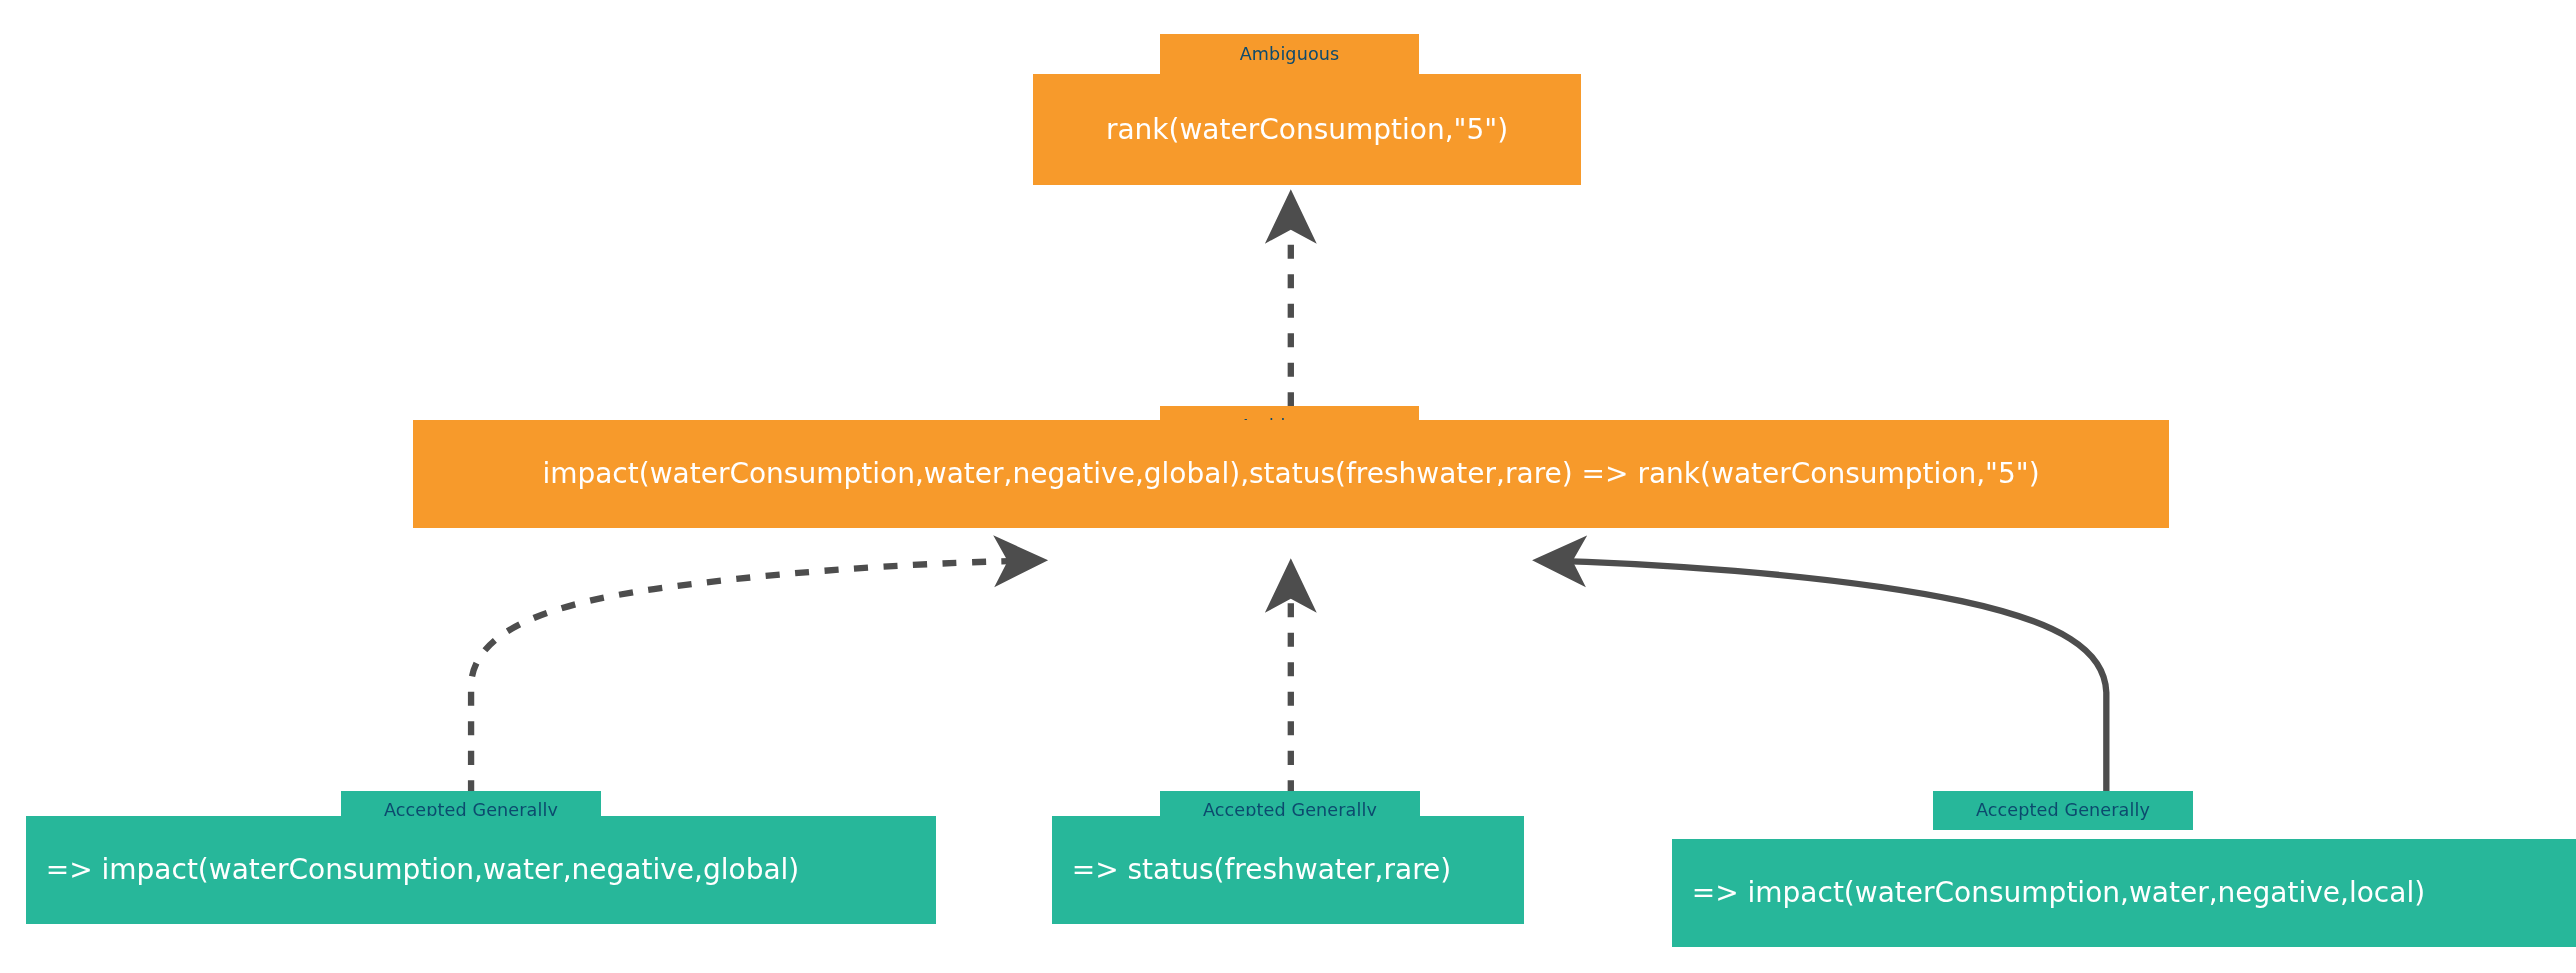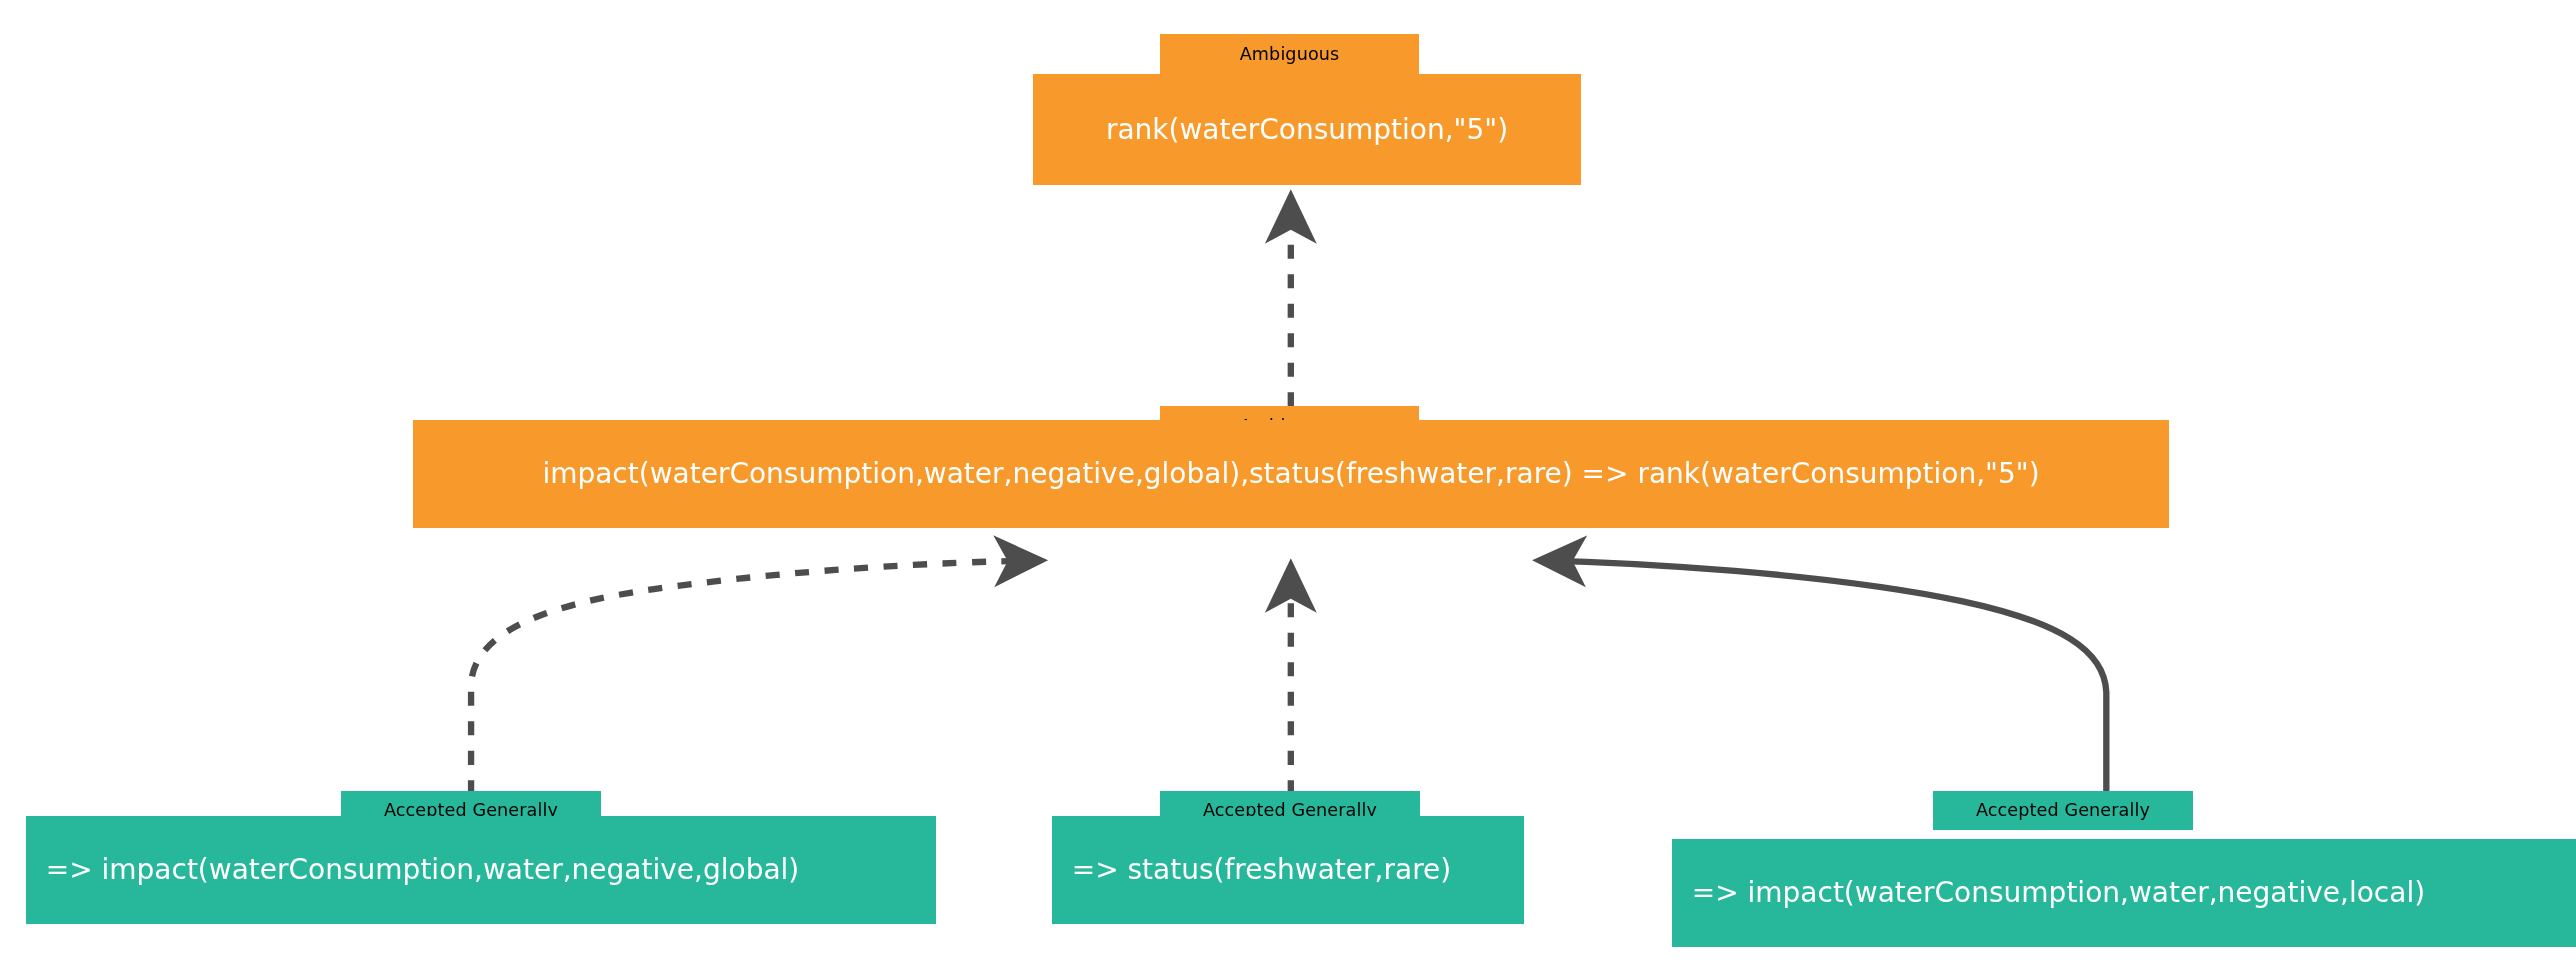--- a/index.html
+++ b/index.html
@@ -15,21 +15,21 @@
   #edge-layer{position:absolute;left:0;top:0;width:2576px;height:973px;z-index:1;}
 
   .node{position:absolute;z-index:3;}
   .node-tab{
     position:absolute;
     box-sizing:border-box;
     display:flex;align-items:center;justify-content:center;
     font-size:17.6px;
     line-height:1;
     letter-spacing:0.1px;
-    color:#000000;
+    color:#0c4a6e;
     white-space:nowrap;
     overflow:hidden;
   }
   .node-body{
     position:absolute;
     box-sizing:border-box;
     display:flex;align-items:center;
     white-space:nowrap;
     overflow:hidden;
   }

